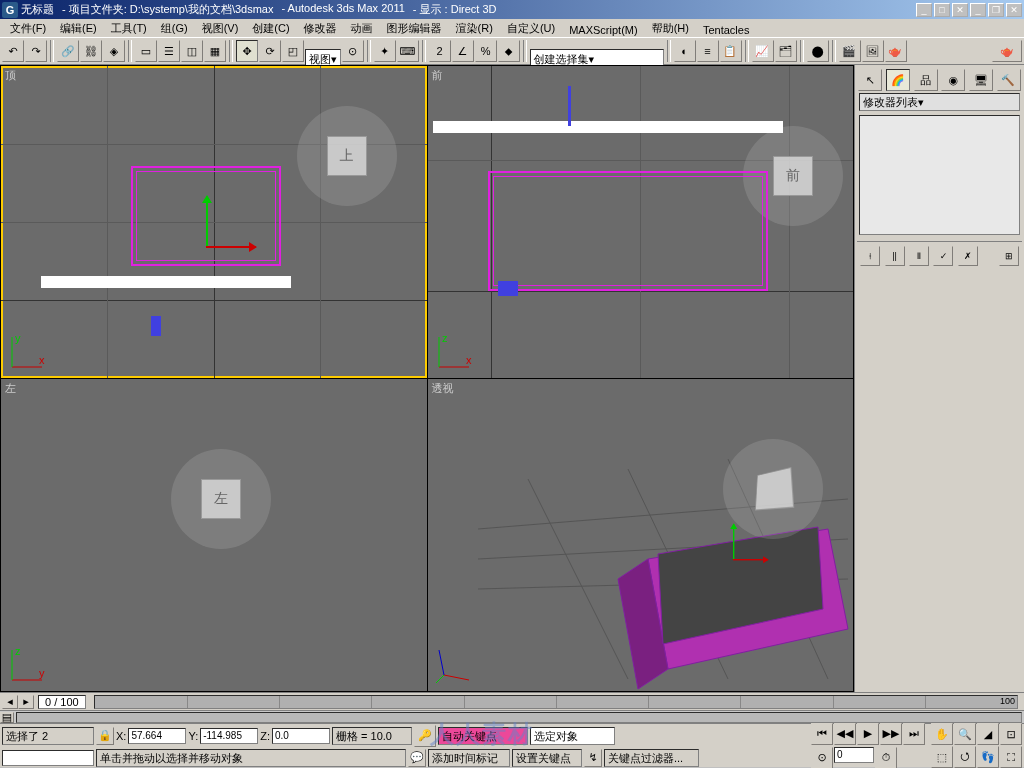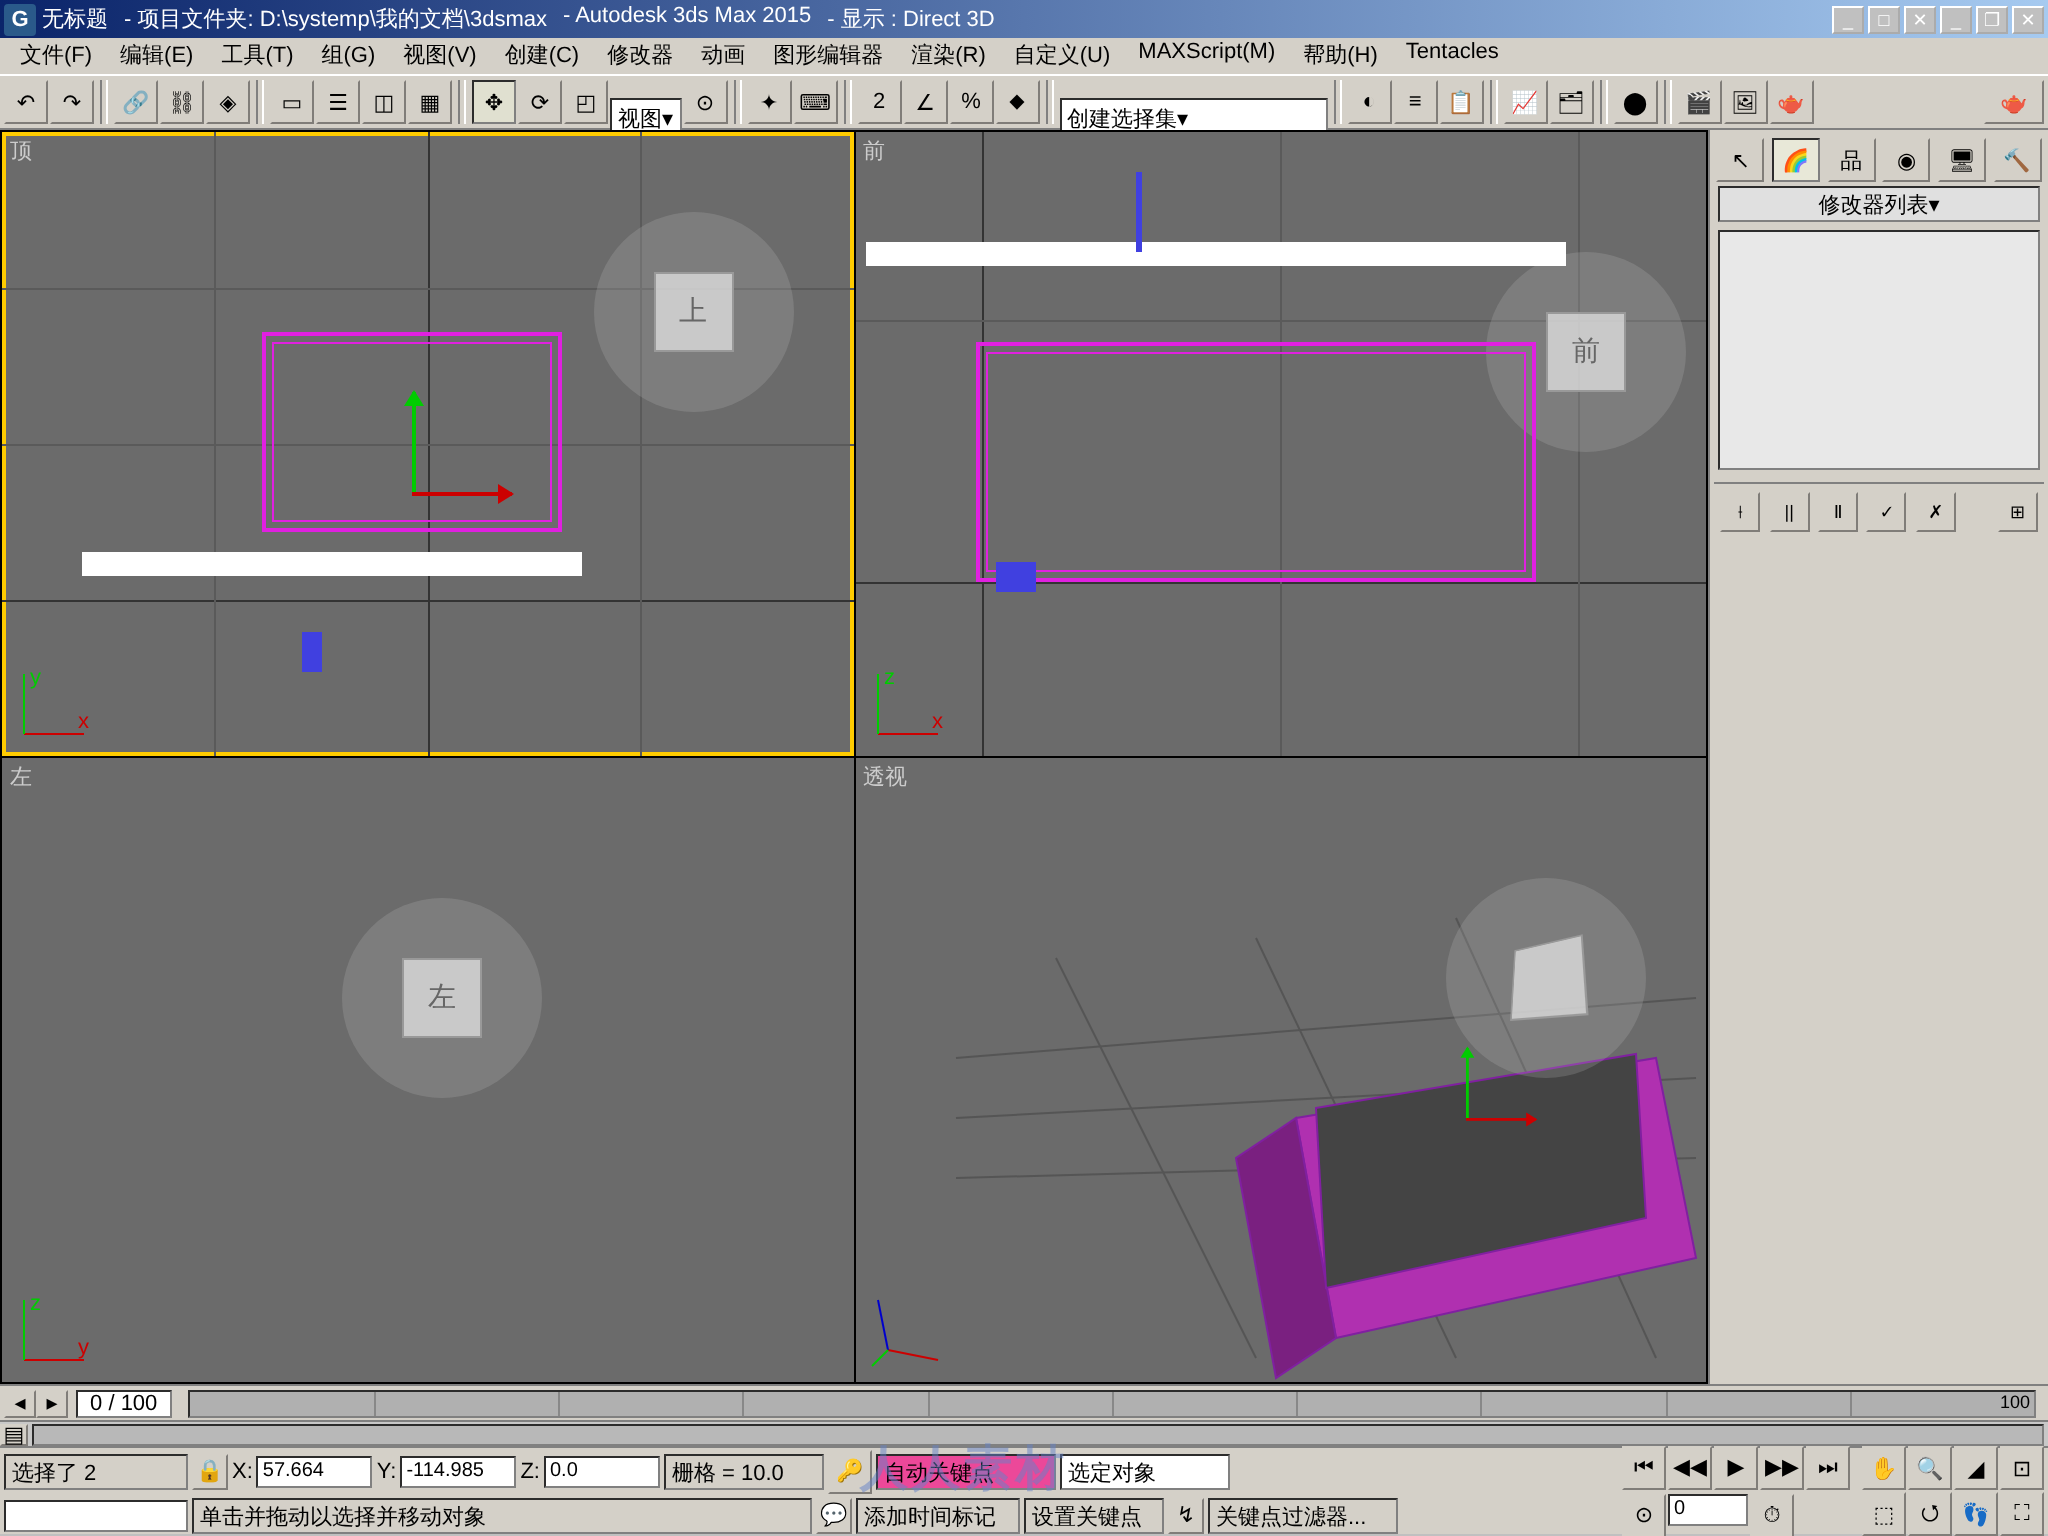--- a/index.html
+++ b/index.html
@@ -3,21 +3,21 @@
 <meta charset="utf-8">
 <style>
 *{margin:0;padding:0;box-sizing:border-box;font-family:"SimSun",Arial,sans-serif;font-size:11px;}
 body{width:1024px;height:768px;background:#c0c0c0;overflow:hidden;position:relative;}
 .titlebar{height:19px;background:linear-gradient(to right,#0a246a,#a6caf0);display:flex;align-items:center;color:#fff;padding:0 2px;}
 .titlebar .icon{width:16px;height:16px;background:#2a5a8a;border-radius:2px;margin-right:3px;display:inline-flex;align-items:center;justify-content:center;font-weight:bold;}
 .titlebar .title{flex:1;display:flex;gap:8px;}
 .titlebar .seg{white-space:nowrap;}
 .winbtns{display:flex;gap:2px;}
 .winbtn{width:16px;height:14px;background:#c0c0c0;border:1px outset #fff;display:flex;align-items:center;justify-content:center;font-size:9px;}
-.menubar{height:18px;background:#d4d0c8;display:flex;align-items:flex-start;padding:0 4px;gap:2px;}
+.menubar{height:18px;background:#d4d0c8;display:flex;align-items:flex-end;padding:0 4px;gap:2px;}
 .menuitem{padding:1px 6px;cursor:default;}
 .toolbar{height:28px;background:#d4d0c8;border-top:1px solid #fff;border-bottom:1px solid #808080;display:flex;align-items:center;padding:0 2px;gap:1px;}
 .tbtn{width:22px;height:22px;border:1px outset #d4d0c8;display:flex;align-items:center;justify-content:center;background:#d4d0c8;}
 .tbtn.active{border:1px inset #808080;background:#e0e0d0;}
 .tsep{width:4px;height:22px;border-left:1px solid #808080;border-right:1px solid #fff;margin:0 2px;}
 .tdrop{height:20px;border:1px inset #808080;background:#fff;padding:0 3px;display:flex;align-items:center;margin-top:16px;}
 .main{display:flex;height:627px;}
 .viewports{flex:1;display:grid;grid-template-columns:1fr 1fr;grid-template-rows:1fr 1fr;gap:1px;background:#000;padding:1px;}
 .vp{background:#6b6b6b;position:relative;overflow:hidden;}
 .vp.active{outline:2px solid #ffcc00;outline-offset:-2px;}
@@ -57,21 +57,21 @@
 .watermark{position:absolute;bottom:18px;left:430px;font-size:24px;color:rgba(100,130,200,0.5);font-weight:bold;letter-spacing:2px;pointer-events:none;}
 </style>
 </head>
 <body>
 
 <div class="titlebar">
   <span class="icon">G</span>
   <div class="title">
     <span class="seg">无标题</span>
     <span class="seg">- 项目文件夹: D:\systemp\我的文档\3dsmax</span>
-    <span class="seg">- Autodesk 3ds Max 2015</span>
+    <span class="seg">- Autodesk 3ds Max 2011</span>
     <span class="seg">- 显示 : Direct 3D</span>
   </div>
   <div class="winbtns">
     <div class="winbtn">_</div>
     <div class="winbtn">□</div>
     <div class="winbtn">✕</div>
     <div class="winbtn">_</div>
     <div class="winbtn">❐</div>
     <div class="winbtn">✕</div>
   </div>
@@ -250,21 +250,21 @@
 
   <div class="sidepanel">
     <div class="sp-tabs">
       <div class="sp-tab">↖</div>
       <div class="sp-tab active">🌈</div>
       <div class="sp-tab">品</div>
       <div class="sp-tab">◉</div>
       <div class="sp-tab">🖥</div>
       <div class="sp-tab">🔨</div>
     </div>
-    <div class="sp-field" style="justify-content:center">
+    <div class="sp-field" style="justify-content:flex-start">
         <span>修改器列表</span>
         <span>▾</span>
       </div>
     <div class="sp-list"></div>
     <div class="sp-btns">
       <div class="sp-sm">⟊</div>
       <div class="sp-sm">||</div>
       <div class="sp-sm">Ⅱ</div>
       <div class="sp-sm">✓</div>
       <div class="sp-sm">✗</div>

